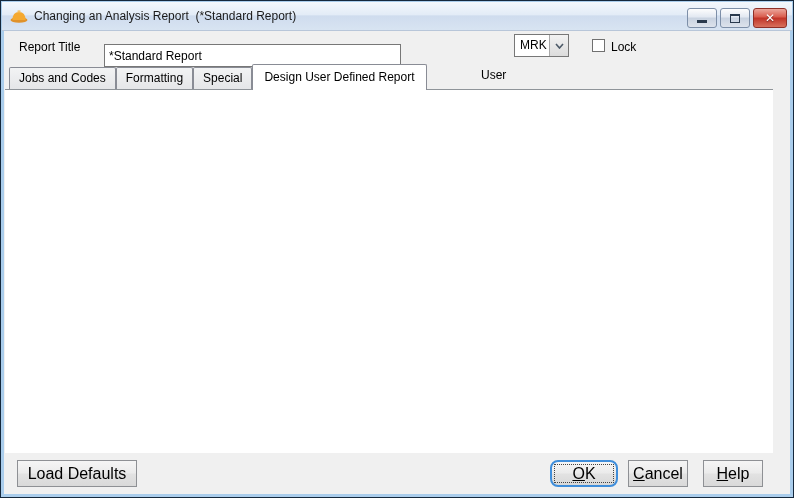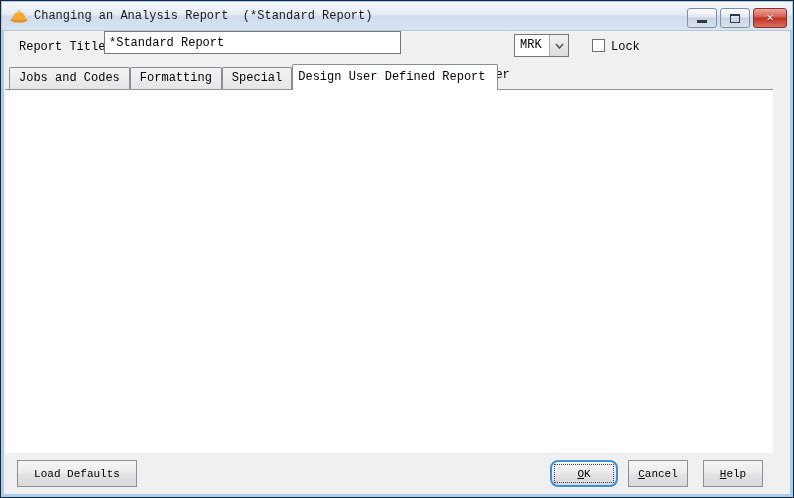--- a/index.html
+++ b/index.html
@@ -1,21 +1,21 @@
 <!DOCTYPE html>
 <html><head>
 <meta charset="utf-8">
 <style>
   * { margin:0; padding:0; box-sizing:border-box; }
   html,body { background:#555; }
   body { font-family:"Liberation Sans","DejaVu Sans",sans-serif; }
 
   .window { position:relative; width:794px; height:498px; background:#f0f0f0;
             border:1px solid #15283c; overflow:hidden;
-            box-shadow: inset 0 0 0 3px #aacdec; font-size:12px; color:#000;font-family:Liberation Mono, monospace; }
+            box-shadow: inset 0 0 0 3px #aacdec; font-size:12px; color:#000; }
 
   
   .titlebar { position:absolute; left:1px; top:1px; width:790px; height:29px;
               background:linear-gradient(180deg,#f4f8fc 0%,#e3ecf7 45%,#cfdcee 50%,#d8e4f2 100%);
               border-bottom:1px solid #b8c6d9; display:flex; align-items:center; }
   .titlebar-icon { width:18px; height:16px; margin:0 6px 0 8px; }
   .title-text { font-size:12px; color:#1a1a1a; white-space:pre; }
   .winbtns { position:absolute; top:6px; right:5px; display:flex; gap:3px; }
   .winbtn { width:30px; height:20px; border:1px solid #7d8fa8; border-radius:3px;
             background:linear-gradient(180deg,#fdfdfd,#e2e8f1 45%,#c8d2e0 50%,#dde3ec);
@@ -37,21 +37,21 @@
                background:linear-gradient(180deg,#f2f2f2,#dcdcdc); display:flex;
                align-items:center; justify-content:center; }
   .checkbox { position:absolute; left:591px; top:38px; width:13px; height:13px;
               border:1px solid #707070; background:#fff; }
 
   
   .tabstrip { position:absolute; left:8px; top:62px; height:26px; display:flex; align-items:flex-end; z-index:3; }
   .tab { height:22px; border:1px solid #898c95; border-bottom:none; padding:3px 9px 16px 9px;
          background:linear-gradient(180deg,#f2f3f4,#e5e6e8); margin-right:0px; font-size:12px;
          border-radius:2px 2px 0 0; }
-  .tab.active { height:26px; background:#fff; padding:5px 11px 0 5px; margin-bottom:-1px;
+  .tab.active { height:26px; background:#fff; padding:5px 11px 0 11px; margin-bottom:-1px;
                 position:relative; z-index:4; }
   .tabpage { position:absolute; left:4px; top:88px; width:768px; height:364px; background:#fff;
              border-top:1px solid #8f9499; z-index:1; }
 
   
   .listbox { position:absolute; border:1px solid #828790; background:#fff; overflow:hidden; }
   .list-available { left:38px; top:100px; width:208px; height:167px; }
   .list-used { left:272px; top:100px; width:219px; height:167px; }
   .list-head { height:17px; text-align:center; font-size:12px; padding-top:1px; background:#fff; }
   .list-row { height:15px; line-height:15px; font-size:12px; padding-left:4px; white-space:nowrap;
@@ -76,21 +76,21 @@
                  border:1px solid #6f6f6f; font-size:17.5px; line-height:28px; padding-left:7px;
                  white-space:nowrap; overflow:hidden; }
   .pcol { position:absolute; top:93px; width:56px; text-align:center; font-size:9.5px;
           line-height:12px; transform:scaleX(.85); white-space:nowrap; }
   .pcol.pleft { text-align:left; transform-origin:left top; width:70px; }
   .pv-rule { position:absolute; left:22px; top:129px; width:700px; height:2px; background:#000; }
 
   
   .btn { position:absolute; height:27px; border:1px solid #8e9094;
          background:linear-gradient(180deg,#f5f5f5,#ebebeb 48%,#e2e2e2 52%,#d9d9d9);
-         font-size:11px; font-family:inherit; display:flex; align-items:center;
+         font-size:16px; font-family:inherit; display:flex; align-items:center;
          justify-content:center; gap:6px; cursor:default; }
   .btn .accel { text-decoration:underline; }
   .btn-ok { border:2px solid #3f8edb; }
   .btn-ok .focusrect { position:absolute; inset:2px; border:1px dotted #444; pointer-events:none; }
   .picon { width:17px; height:15px; }
 </style>
 </head>
 <body>
 
 <div class="window">
@@ -109,21 +109,21 @@
       <div class="winbtn">
           <div class="glyph-max"></div>
         </div>
       <div class="winbtn close">
           <span class="glyph-x">✕</span>
         </div>
     </div>
   </div>
 
   <span class="lbl" style="left:18px;top:39px;">Report Title</span>
-  <input class="txtinput" style="left: 103px; top: 30px; width: 297px; height: 23px;" value="*Standard Report">
+  <input class="txtinput" style="left: 103px; top: 43px; width: 297px; height: 23px;" value="*Standard Report">
   <span class="lbl" style="left:480px;top:39px;margin-top:28px;">User</span>
   <div class="combo">
     <span class="combo-val">MRK</span>
     <span class="combo-btn">
       <svg width="9" height="6" viewBox="0 0 9 6">
           <polyline points="1,1 4.5,5 8,1" fill="none" stroke="#4d5a68" stroke-width="1.6"></polyline>
         </svg>
     </span>
   </div>
   <div class="checkbox"></div>

